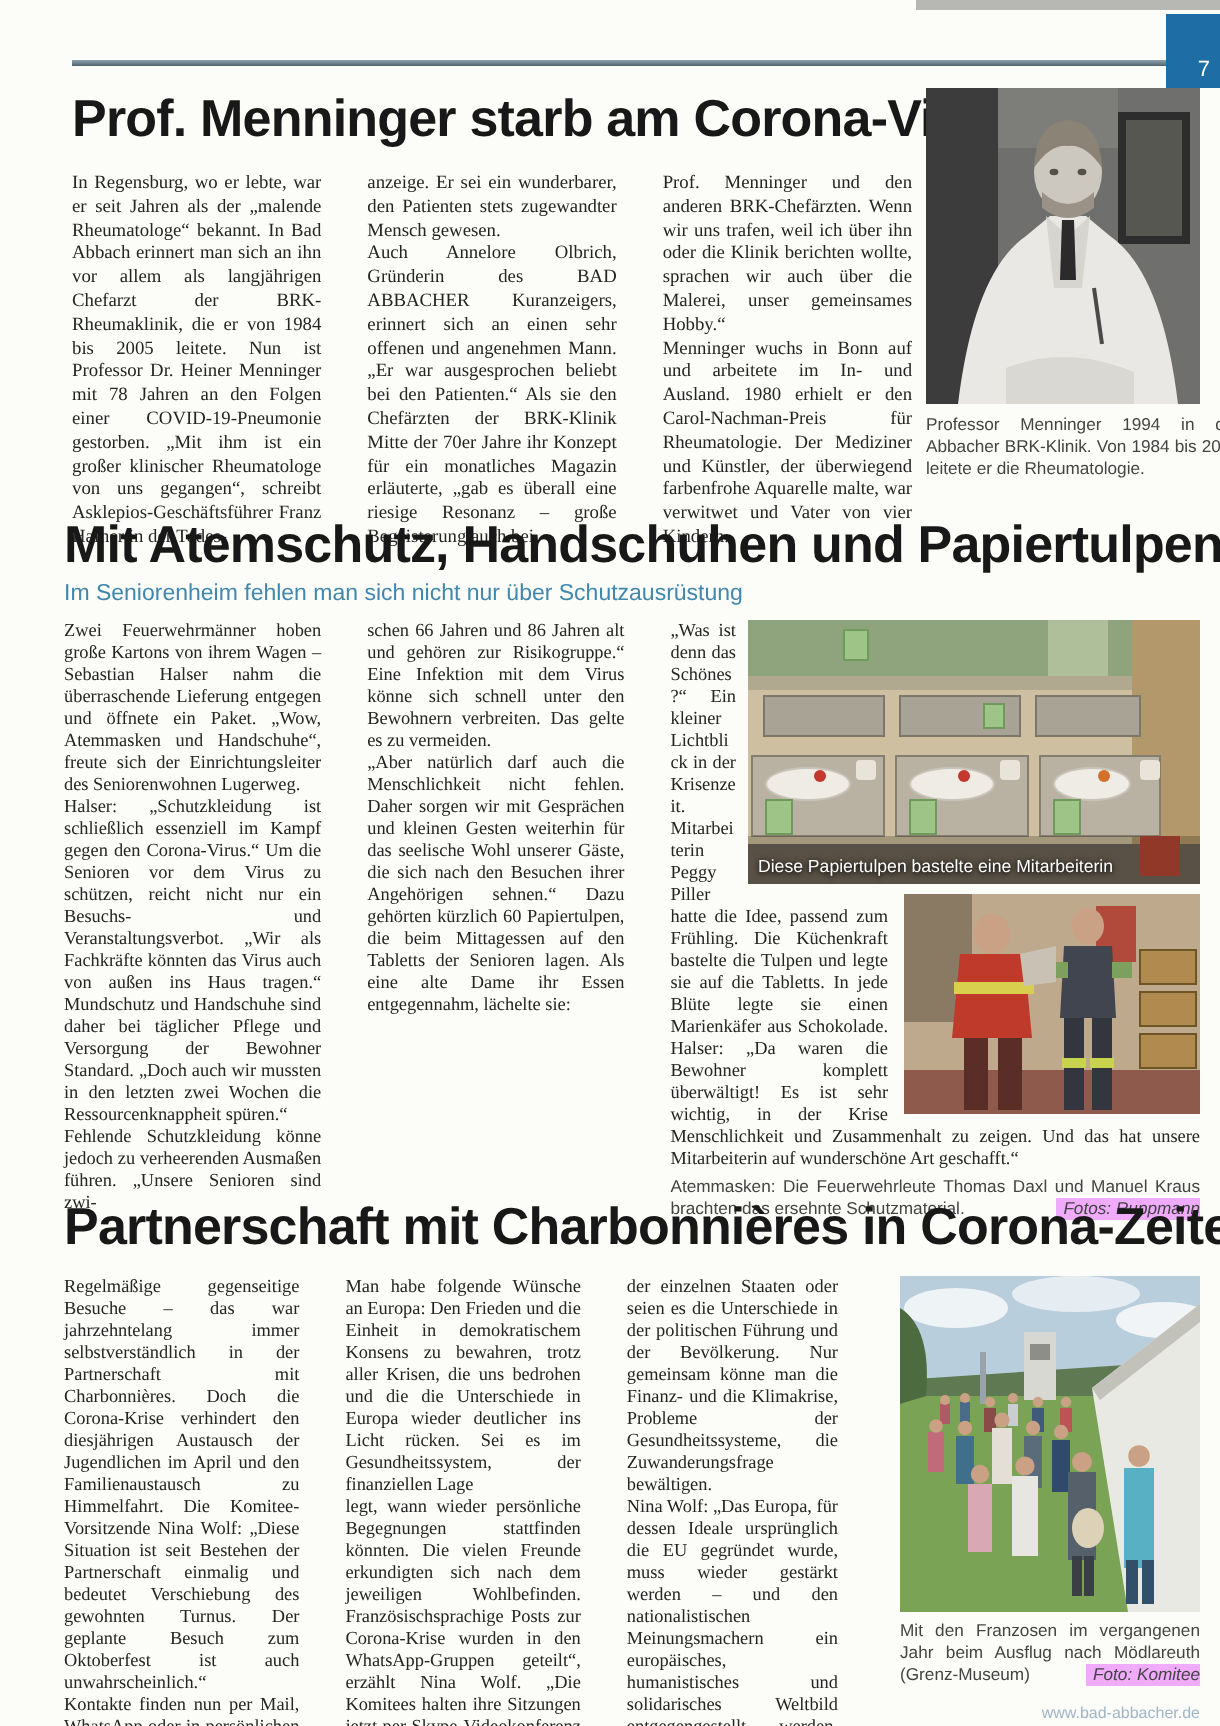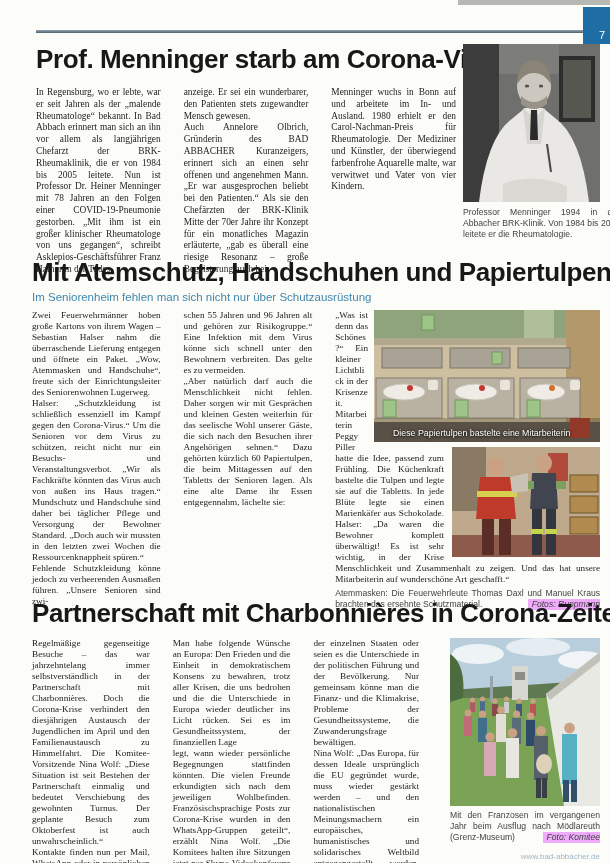--- a/index.html
+++ b/index.html
@@ -45,21 +45,21 @@
     color:#434343; text-align:justify; position:relative;
   }
   .credit { position:absolute; right:0; bottom:0; font-style:italic; color:#434343;
     background:#f0abfc; padding-left:4px; }
   
   .photo1-block { position:absolute; left:463px; top:44px; width:157px; }
   .photo1-block .caption { margin-top:5px; }
   
   .tray-photo { float:right; width:226px; height:132px; margin:0 0 5px 6px; position:relative; }
   .tray-overlay {
-    position:absolute; left:19px; bottom:3px; color:#ffffff;
+    position:absolute; left:5px; bottom:3px; color:#ffffff;
     font-family:"Liberation Sans", sans-serif; font-size:8.8px;
     text-shadow:0 0 3px rgba(0,0,0,0.75), 0 1px 2px rgba(0,0,0,0.6); white-space:nowrap;
   }
   .ff-photo { float:right; clear:right; width:148px; height:110px; margin:0 0 5px 8px; }
   .art2-caption { clear:both; padding-top:3px; }
   
   .photo3-col { width:150px; margin-left:8px; }
   .photo3-col .caption { margin-top:4px; }
   .footer-url {
     font-family:"Liberation Sans", sans-serif; font-size:8px; color:#9fb6c6;
@@ -83,20 +83,21 @@
     <div class="title">Prof. Menninger starb am Corona-Virus</div>
     <div class="cols">
       <div class="col">
         <p>In Regensburg, wo er lebte, war er seit Jahren als der „malende Rheumatologe“ bekannt. In Bad Abbach erinnert man sich an ihn vor allem als langjährigen Chefarzt der BRK-Rheumaklinik, die er von 1984 bis 2005 leitete. Nun ist Professor Dr. Heiner Menninger mit 78 Jahren an den Folgen einer COVID-19-Pneumonie gestorben. „Mit ihm ist ein großer klinischer Rheumatologe von uns gegangen“, schreibt Asklepios-Geschäftsführer Franz Hafner in der Todes-</p>
       </div>
       <div class="col">
         <p>anzeige. Er sei ein wunderbarer, den Patienten stets zugewandter Mensch gewesen.</p>
         <p>Auch Annelore Olbrich, Gründerin des BAD ABBACHER Kuranzeigers, erinnert sich an einen sehr offenen und angenehmen Mann. „Er war ausgesprochen beliebt bei den Patienten.“ Als sie den Chefärzten der BRK-Klinik Mitte der 70er Jahre ihr Konzept für ein monatliches Magazin erläuterte, „gab es überall eine riesige Resonanz – große Begeisterung auch bei</p>
       </div>
       <div class="col">
+        <p>Prof. Menninger und den anderen BRK-Chefärzten. Wenn wir uns trafen, weil ich über ihn oder die Klinik berichten wollte, sprachen wir auch über die Malerei, unser gemeinsames Hobby.“</p>
         <p>Menninger wuchs in Bonn auf und arbeitete im In- und Ausland. 1980 erhielt er den Carol-Nachman-Preis für Rheumatologie. Der Mediziner und Künstler, der überwiegend farbenfrohe Aquarelle malte, war verwitwet und Vater von vier Kindern.</p>
       </div>
     </div>
   </div>
 
   <div class="photo1-block">
     <div class="photo-frame" style="width:137px; height:158px;">
       <svg width="137" height="158" viewBox="0 0 137 158">
         <rect width="137" height="158" fill="#6f6f6d"></rect>
         <rect x="0" y="0" width="36" height="158" fill="#3c3c3c"></rect>
@@ -121,21 +122,21 @@
   <div class="article art2" style="left:32px; top:257px; width:568px;">
     <div class="title">Mit Atemschutz, Handschuhen und Papiertulpen</div>
     <div class="subtitle">Im Seniorenheim fehlen man sich nicht nur über Schutzausrüstung</div>
     <div class="cols">
       <div class="col c1">
         <p>Zwei Feuerwehrmänner hoben große Kartons von ihrem Wagen – Sebastian Halser nahm die überraschende Lieferung entgegen und öffnete ein Paket. „Wow, Atemmasken und Handschuhe“, freute sich der Einrichtungsleiter des Seniorenwohnen Lugerweg.</p>
         <p>Halser: „Schutzkleidung ist schließlich essenziell im Kampf gegen den Corona-Virus.“ Um die Senioren vor dem Virus zu schützen, reicht nicht nur ein Besuchs- und Veranstaltungsverbot. „Wir als Fachkräfte könnten das Virus auch von außen ins Haus tragen.“ Mundschutz und Handschuhe sind daher bei täglicher Pflege und Versorgung der Bewohner Standard. „Doch auch wir mussten in den letzten zwei Wochen die Ressourcenknappheit spüren.“</p>
         <p>Fehlende Schutzkleidung könne jedoch zu verheerenden Ausmaßen führen. „Unsere Senioren sind zwi-</p>
       </div>
       <div class="col c2">
-        <p>schen 55 Jahren und 96 Jahren alt und gehören zur Risikogruppe.“ Eine Infektion mit dem Virus könne sich schnell unter den Bewohnern verbreiten. Das gelte es zu vermeiden.</p>
+        <p>schen 66 Jahren und 86 Jahren alt und gehören zur Risikogruppe.“ Eine Infektion mit dem Virus könne sich schnell unter den Bewohnern verbreiten. Das gelte es zu vermeiden.</p>
         <p>„Aber natürlich darf auch die Menschlichkeit nicht fehlen. Daher sorgen wir mit Gesprächen und kleinen Gesten weiterhin für das seelische Wohl unserer Gäste, die sich nach den Besuchen ihrer Angehörigen sehnen.“ Dazu gehörten kürzlich 60 Papiertulpen, die beim Mittagessen auf den Tabletts der Senioren lagen. Als eine alte Dame ihr Essen entgegennahm, lächelte sie:</p>
       </div>
       <div class="col c3">
 
         <div class="tray-photo photo-frame">
           <svg width="226" height="132" viewBox="0 0 226 132">
             <rect width="226" height="132" fill="#cdbf9f"></rect>
             <rect width="226" height="34" fill="#8fa37c"></rect>
             <rect x="150" y="0" width="30" height="34" fill="#aebf9a"></rect>
             <rect y="28" width="226" height="7" fill="#b0a88f"></rect>

